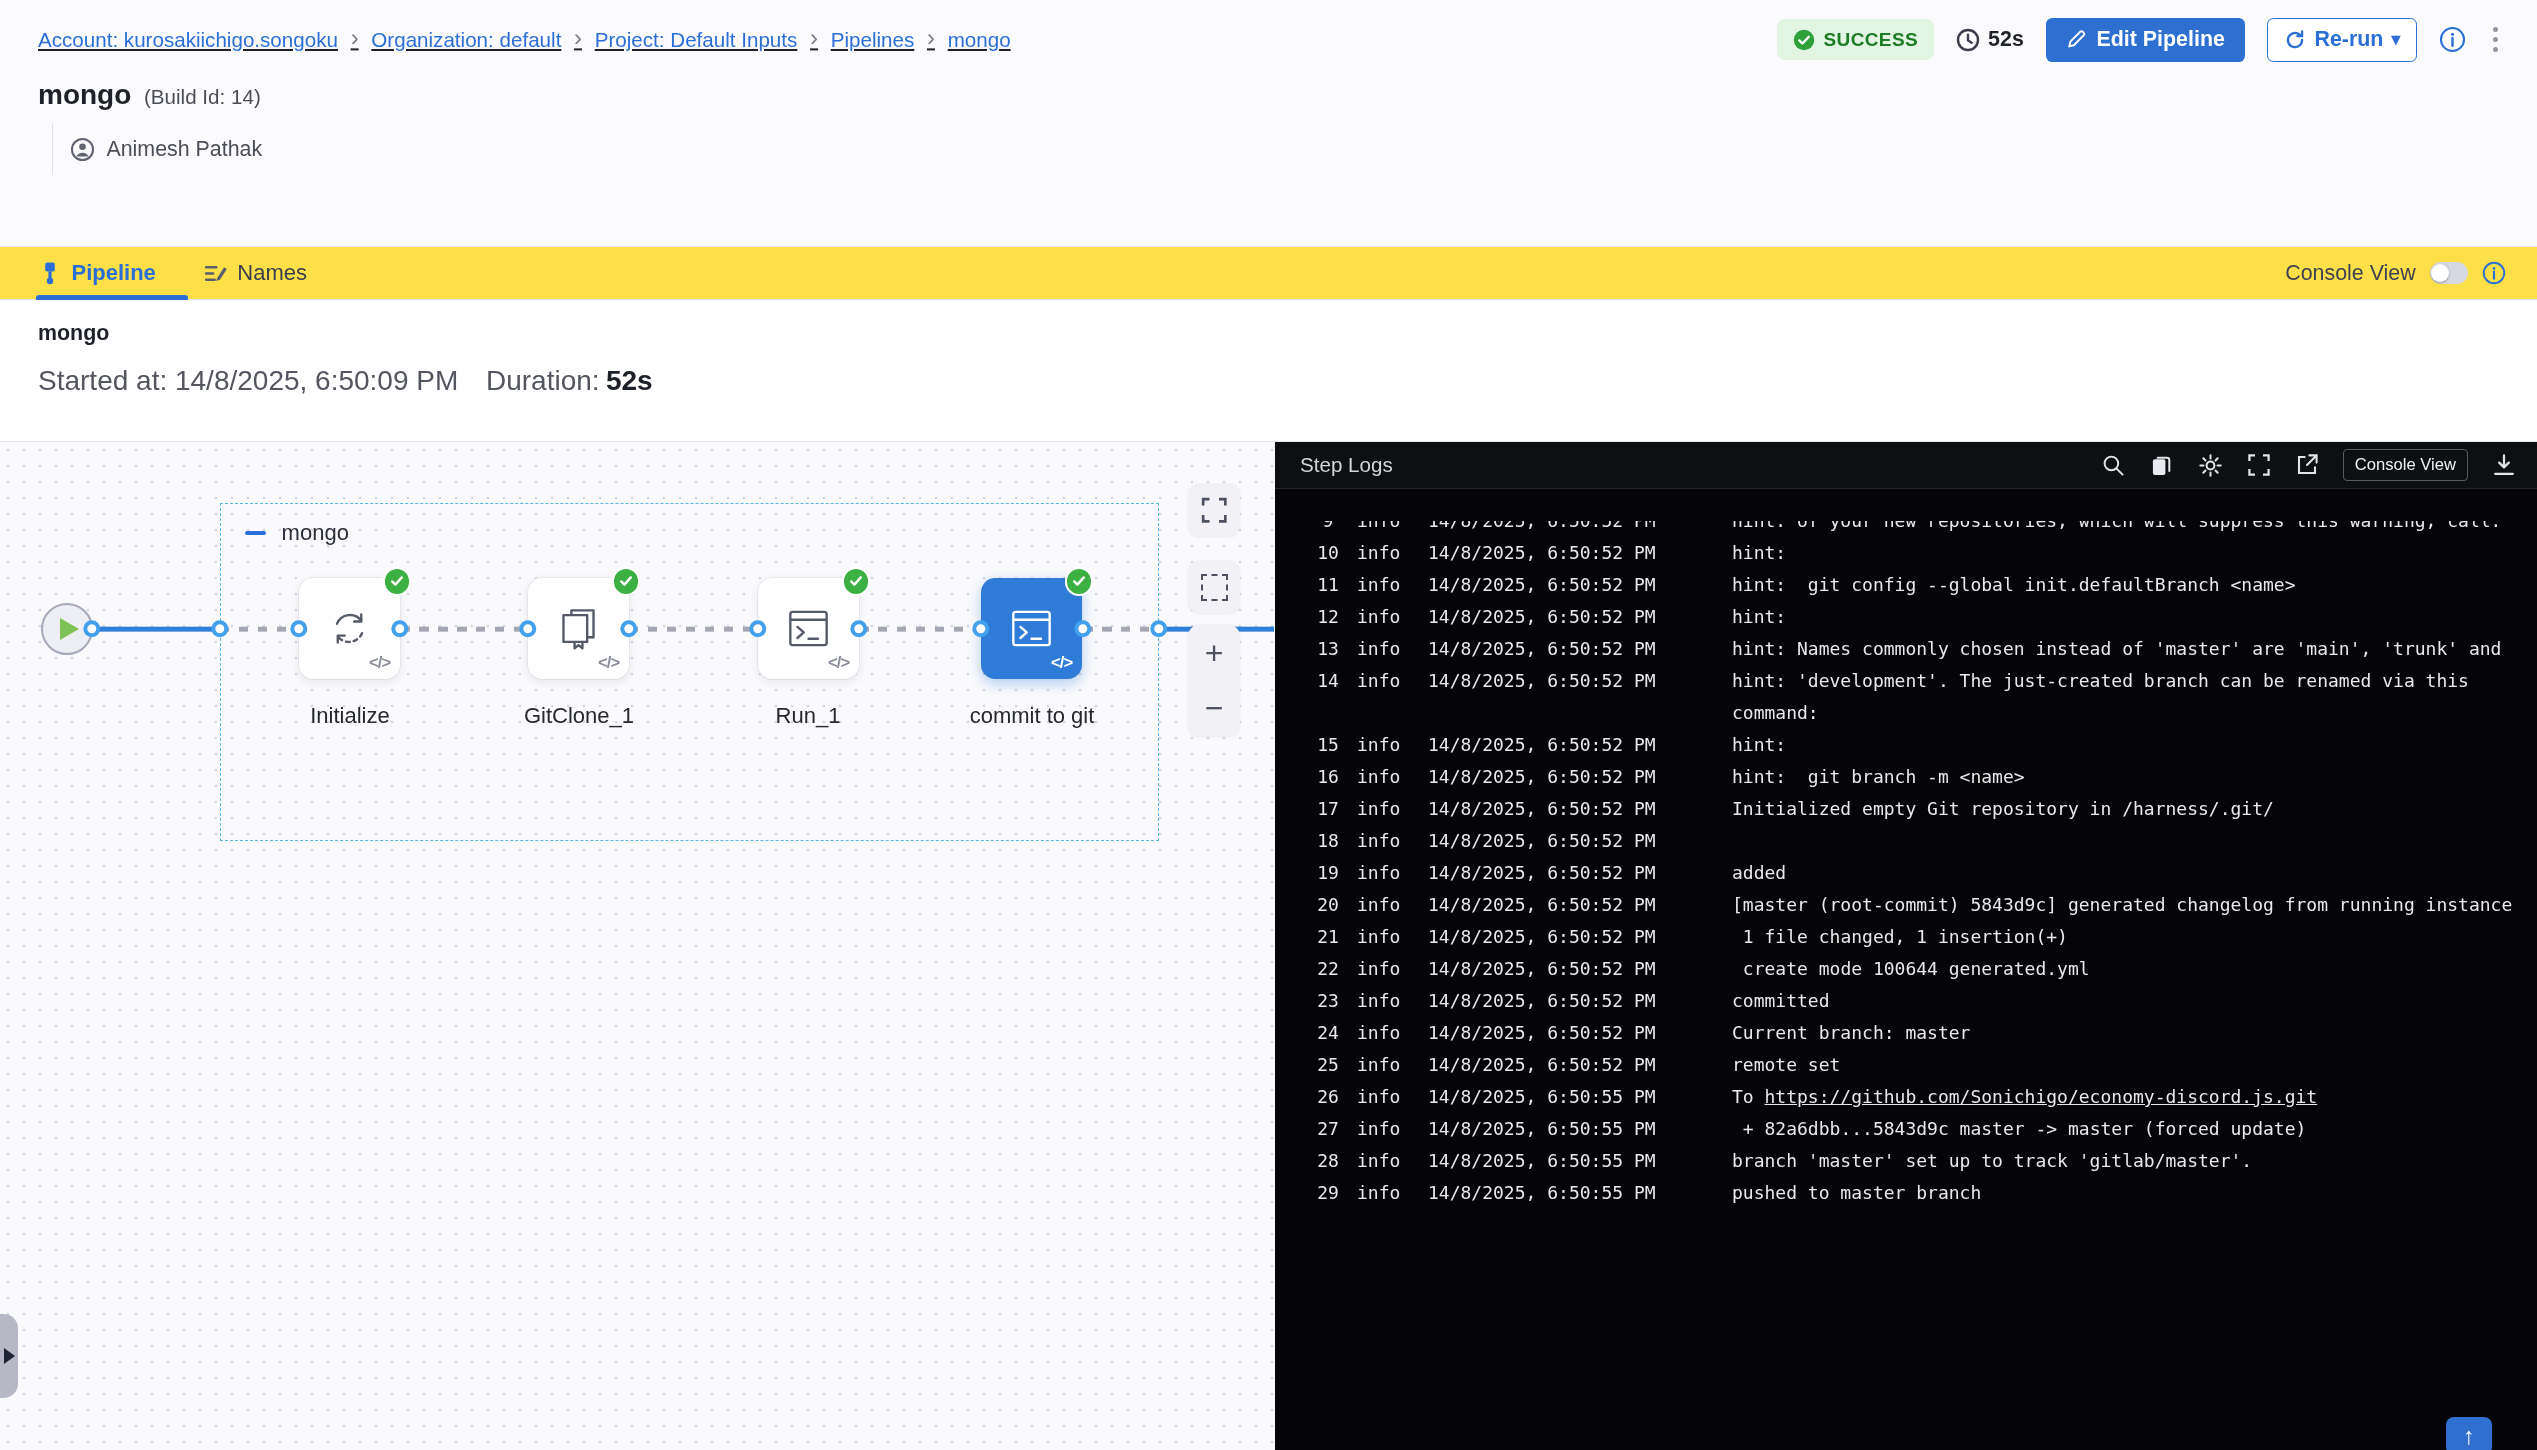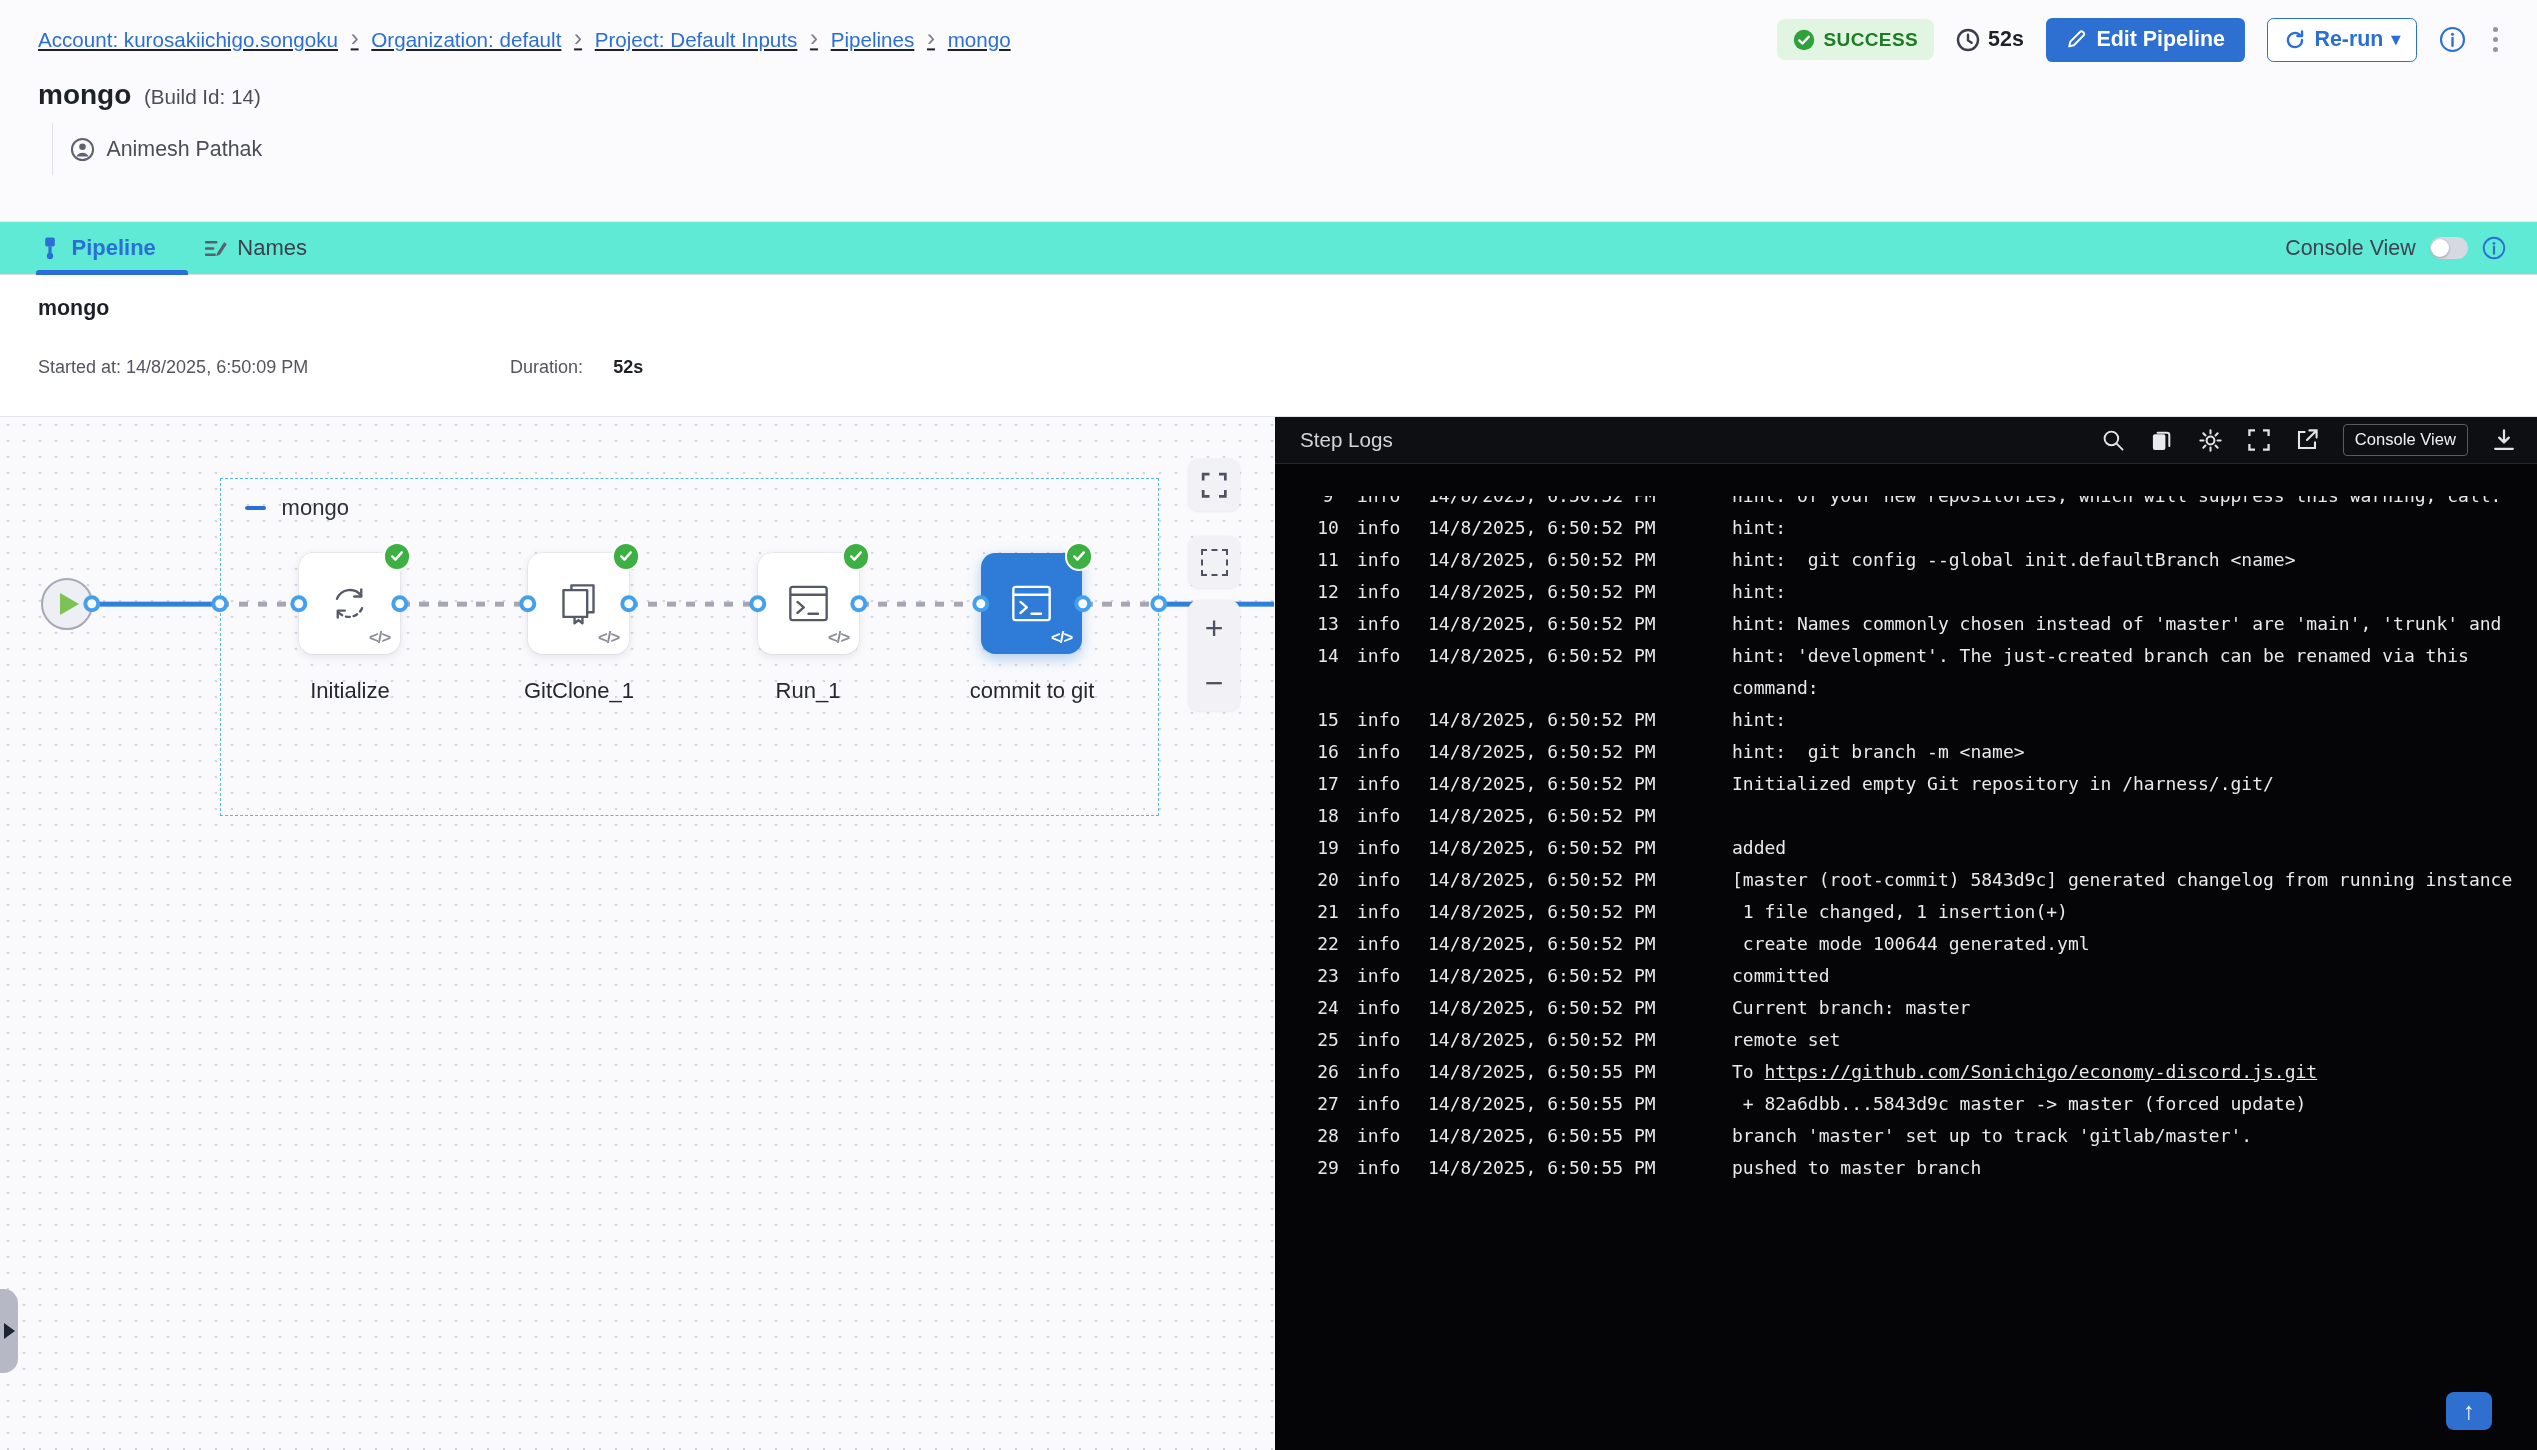--- a/index.html
+++ b/index.html
@@ -24,35 +24,35 @@
     height:44px; padding:0 16px; border-radius:6.3px; border:1.6px solid #2b6fd6; cursor:pointer; }
   .caret { font-size:17.4px; }
   .kebab { display:flex; flex-direction:column; gap:4.7px; padding:4.7px; cursor:pointer; }
   .kebab i { width:5.5px; height:5.5px; border-radius:50%; background:#9496a1; }
   .title-row { height:38px; display:flex; align-items:baseline; gap:12.7px; padding:0 38px; }
   .pipeline-title { font-size:28px; font-weight:bold; color:#1f2128; }
   .build-id { font-size:20.6px; color:#4b4d57; }
   .author-row { height:52px; margin:6.3px 0 0 52px; border-left:1.6px solid #e1e2e8; display:flex; align-items:center; gap:11px; padding-left:17.4px; }
   .author-name { font-size:21.4px; color:#4b4d57; }
   
-  .tab-bar { height:54px; background:#5eead4; border-top:0.8px solid #e7e7ee; border-bottom:0.8px solid #dcdde4;
-    display:flex; align-items:center; padding:0 32px 0 38px; position:relative; }
+  .tab-bar { height:54px; background:#fde047; border-top:0.8px solid #e7e7ee; border-bottom:0.8px solid #dcdde4;
+    display:flex; align-items:center; padding:0 32px 0 38px; position:relative;margin-top:25px; }
   .tab { display:flex; align-items:center; gap:9.5px; font-size:22px; cursor:pointer; height:100%; }
   .tab.active { color:#2b6fd6; font-weight:600; }
   .tab.inactive { color:#3c3f4d; margin-left:47px; }
   .tab-underline { position:absolute; bottom:-0.8px; left:36px; width:152px; height:4.7px; background:#2b6fd6; border-radius:3.2px 3.2px 0 0; }
   .view-toggle { margin-left:auto; display:flex; align-items:center; gap:14.2px; }
   .view-toggle .label { font-size:21.4px; color:#3f4252; }
   .toggle { width:38px; height:21.4px; background:#d7d9e2; border-radius:11px; position:relative; cursor:pointer; }
   .toggle .knob { position:absolute; left:1.6px; top:1.6px; width:18px; height:18px; background:#fff; border-radius:50%;
     box-shadow:0 0.8px 2.4px rgba(0,0,0,.3); }
   
   .run-summary { height:142px; background:#fff; padding:20.6px 38px; border-bottom:0.8px solid #e3e4ea; }
   .stage-name { font-size:21.4px; font-weight:bold; color:#1e2029; }
-  .summary-meta { display:flex; margin-top:36px; font-size:18px; color:#53555f;gap:24px; }
+  .summary-meta { display:flex; margin-top:19px; font-size:28px; color:#53555f; }
   .started-at { width:448px; }
   .duration-value { color:#1e2029; font-weight:bold; margin-left:6.3px; }
   
   .main { display:flex; height:1034px; }
   
   .canvas { position:relative; width:1275px; height:100%; background:#fafafc; overflow:hidden;
     background-image:radial-gradient(circle, #d3d5de 1.4px, transparent 1.6px); background-size:16px 16px; }
   .stage-box { position:absolute; left:220px; top:61px; width:939px; height:338px; border:1.6px dashed #58b7e8; }
   .stage-header { position:absolute; left:24px; top:16px; display:flex; align-items:center; gap:16px; }
   .collapse-dash { width:20.6px; height:4.7px; background:#2b6fd6; border-radius:2.4px; cursor:pointer; }

